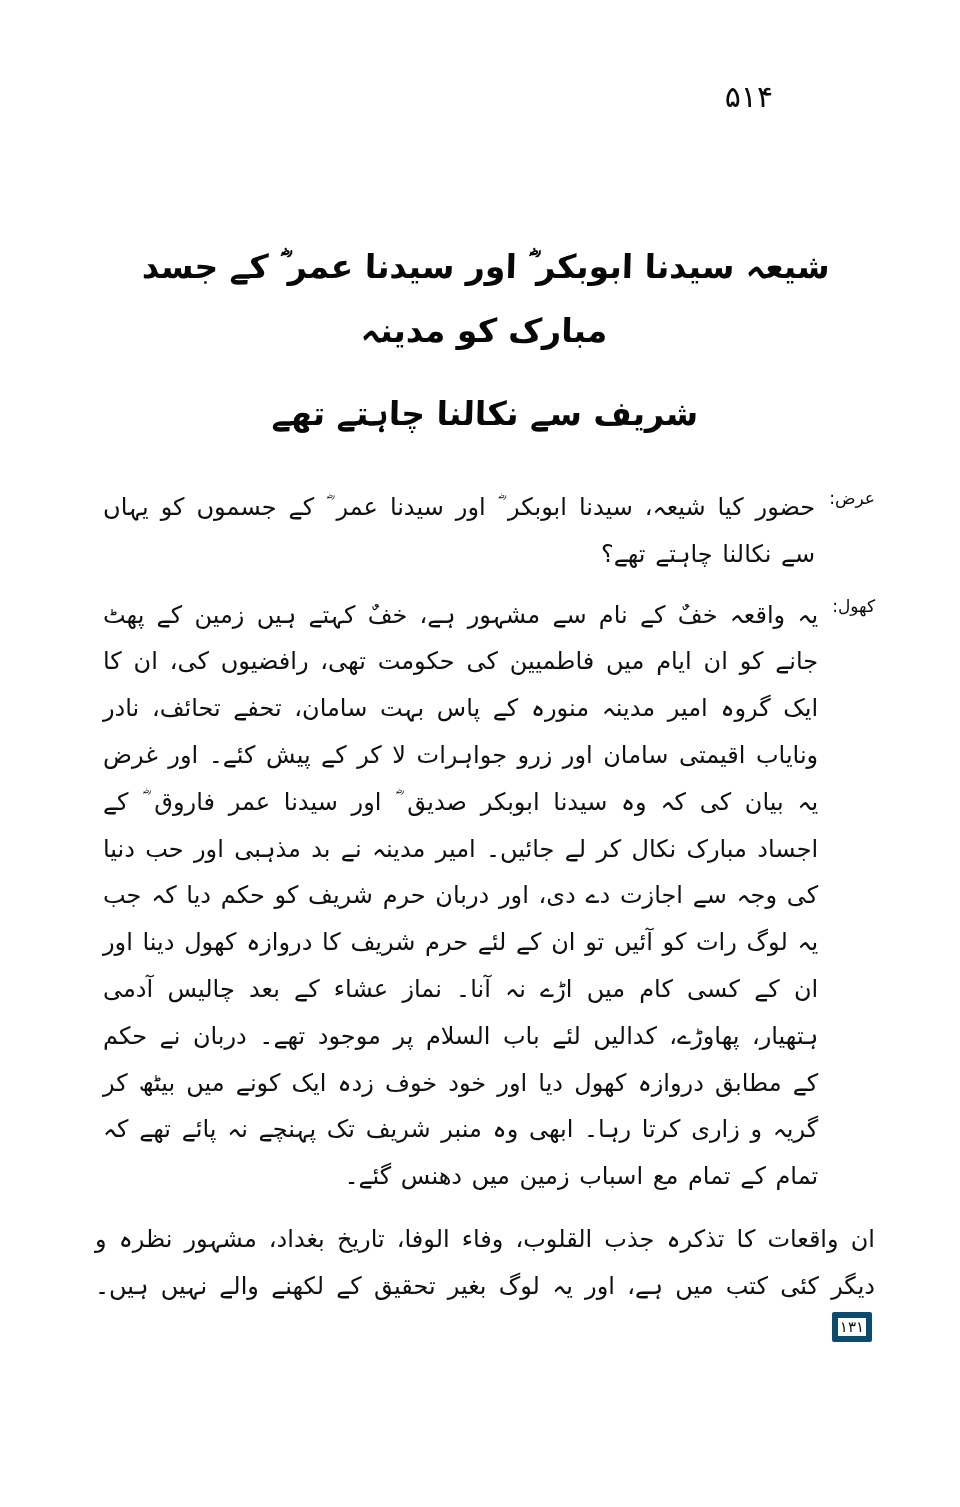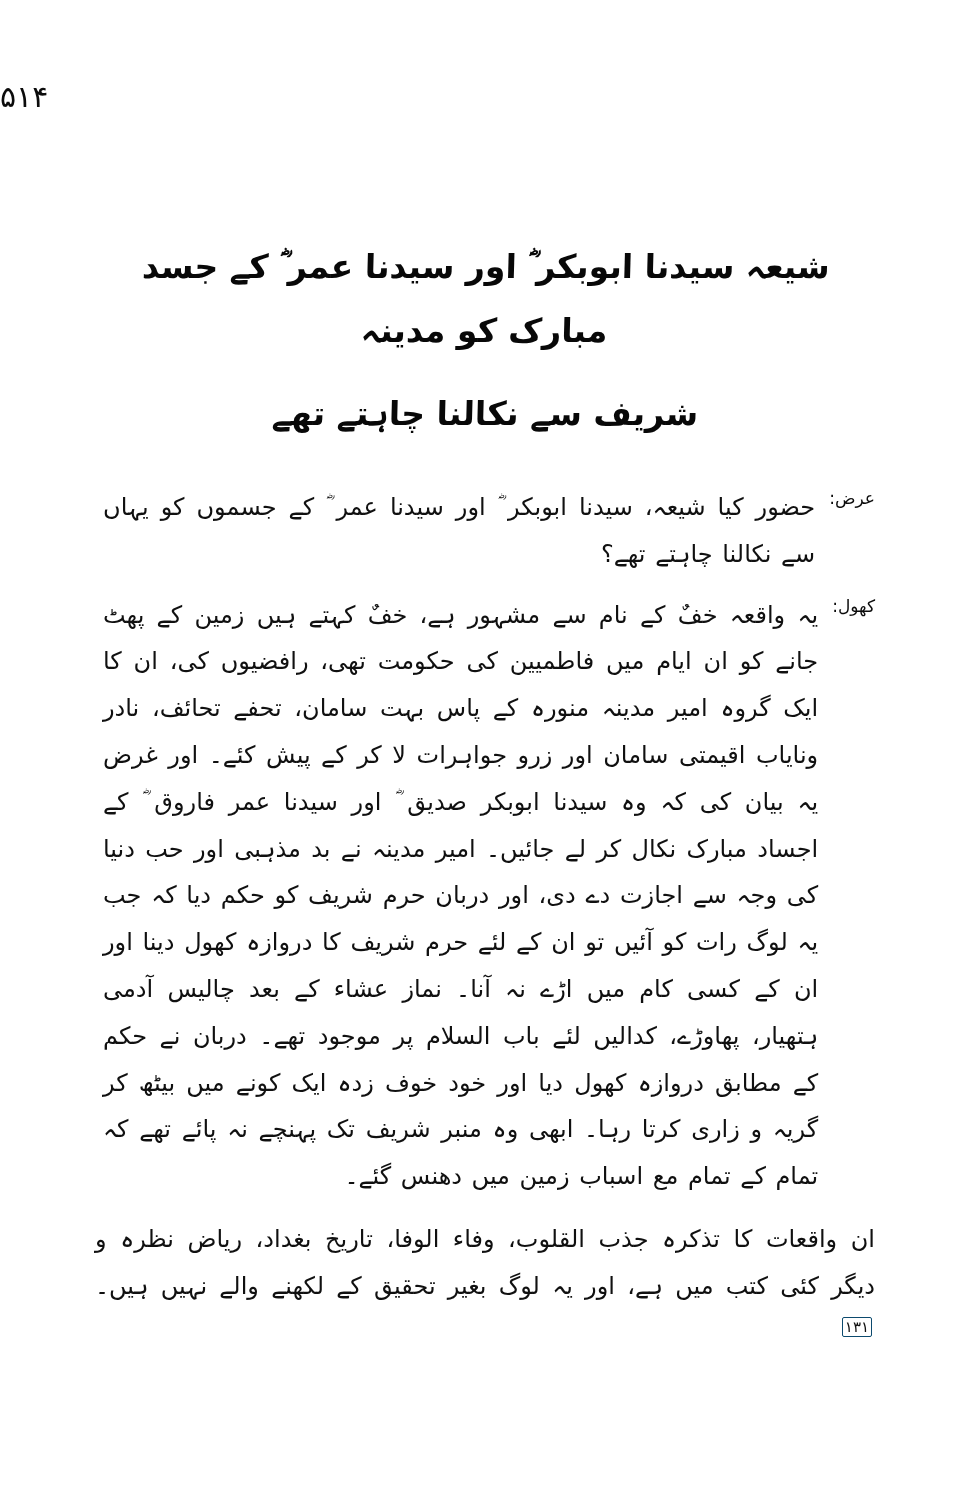--- a/index.html
+++ b/index.html
@@ -19,21 +19,21 @@
     width: 960px;
     height: 1507px;
     box-sizing: border-box;
     background: #ffffff;
   }
   .page-number {
     position: absolute;
     top: 82px;
     left: 0;
     width: 773px;
-    text-align: left;
+    text-align: right;
     font-size: 30px;
     line-height: 1;
     direction: rtl;
     letter-spacing: 1px;
     color: #0b0b0b;
     font-family: "DejaVu Sans", sans-serif;
   }
   .content {
     position: absolute;
     top: 235px;
@@ -93,21 +93,21 @@
     text-align-last: right;
     font-family: "DejaVu Sans", sans-serif;
     color: #101010;
     margin-top: 16px;
     word-spacing: 2px;
   }
   .footnote-ref {
     display: inline-block;
     font-size: 15px;
     vertical-align: 9px;
-    border: 1px solid #0c4a6e;
+    border: 6px solid #0c4a6e;
     border-radius: 2px;
     padding: 0 2px;
     margin: 0 3px;
     line-height: 1.2;
     font-family: "DejaVu Sans", sans-serif;
   }
 </style>
 </head>
 <body>
 
@@ -128,19 +128,19 @@
       </div>
 
       <div class="qa-row">
         <div class="qa-label">کھول:</div>
         <div class="qa-text">یہ واقعہ خفٌ کے نام سے مشہور ہے، خفٌ کہتے ہیں زمین کے پھٹ جانے کو ان ایام میں فاطمیین کی حکومت تھی، رافضیوں کی، ان کا ایک گروہ امیر مدینہ منورہ کے پاس بہت سامان، تحفے تحائف، نادر ونایاب اقیمتی سامان اور زرو جواہرات لا کر کے پیش کئے۔ اور غرض یہ بیان کی کہ وہ سیدنا ابوبکر صدیق ؓ اور سیدنا عمر فاروق ؓ کے اجساد مبارک نکال کر لے جائیں۔ امیر مدینہ نے بد مذہبی اور حب دنیا کی وجہ سے اجازت دے دی، اور دربان حرم شریف کو حکم دیا کہ جب یہ لوگ رات کو آئیں تو ان کے لئے حرم شریف کا دروازہ کھول دینا اور ان کے کسی کام میں اڑے نہ آنا۔ نماز عشاء کے بعد چالیس آدمی ہتھیار، پھاوڑے، کدالیں لئے باب السلام پر موجود تھے۔ دربان نے حکم کے مطابق دروازہ کھول دیا اور خود خوف زدہ ایک کونے میں بیٹھ کر گریہ و زاری کرتا رہا۔ ابھی وہ منبر شریف تک پہنچے نہ پائے تھے کہ تمام کے تمام مع اسباب زمین میں دھنس گئے۔</div>
       </div>
 
     </div>
 
     <p class="para">
-      <span>ان واقعات کا تذکرہ جذب القلوب، وفاء الوفا، تاریخ بغداد، ریاض نظرہ و دیگر کئی کتب میں ہے، اور یہ لوگ بغیر تحقیق کے لکھنے والے نہیں ہیں۔</span>
+      <span>ان واقعات کا تذکرہ جذب القلوب، وفاء الوفا، تاریخ بغداد، مشہور نظرہ و دیگر کئی کتب میں ہے، اور یہ لوگ بغیر تحقیق کے لکھنے والے نہیں ہیں۔</span>
       <span class="footnote-ref">۱۳۱</span>
     </p>
 
   </div>
 
 </div>
 
 </body></html>

